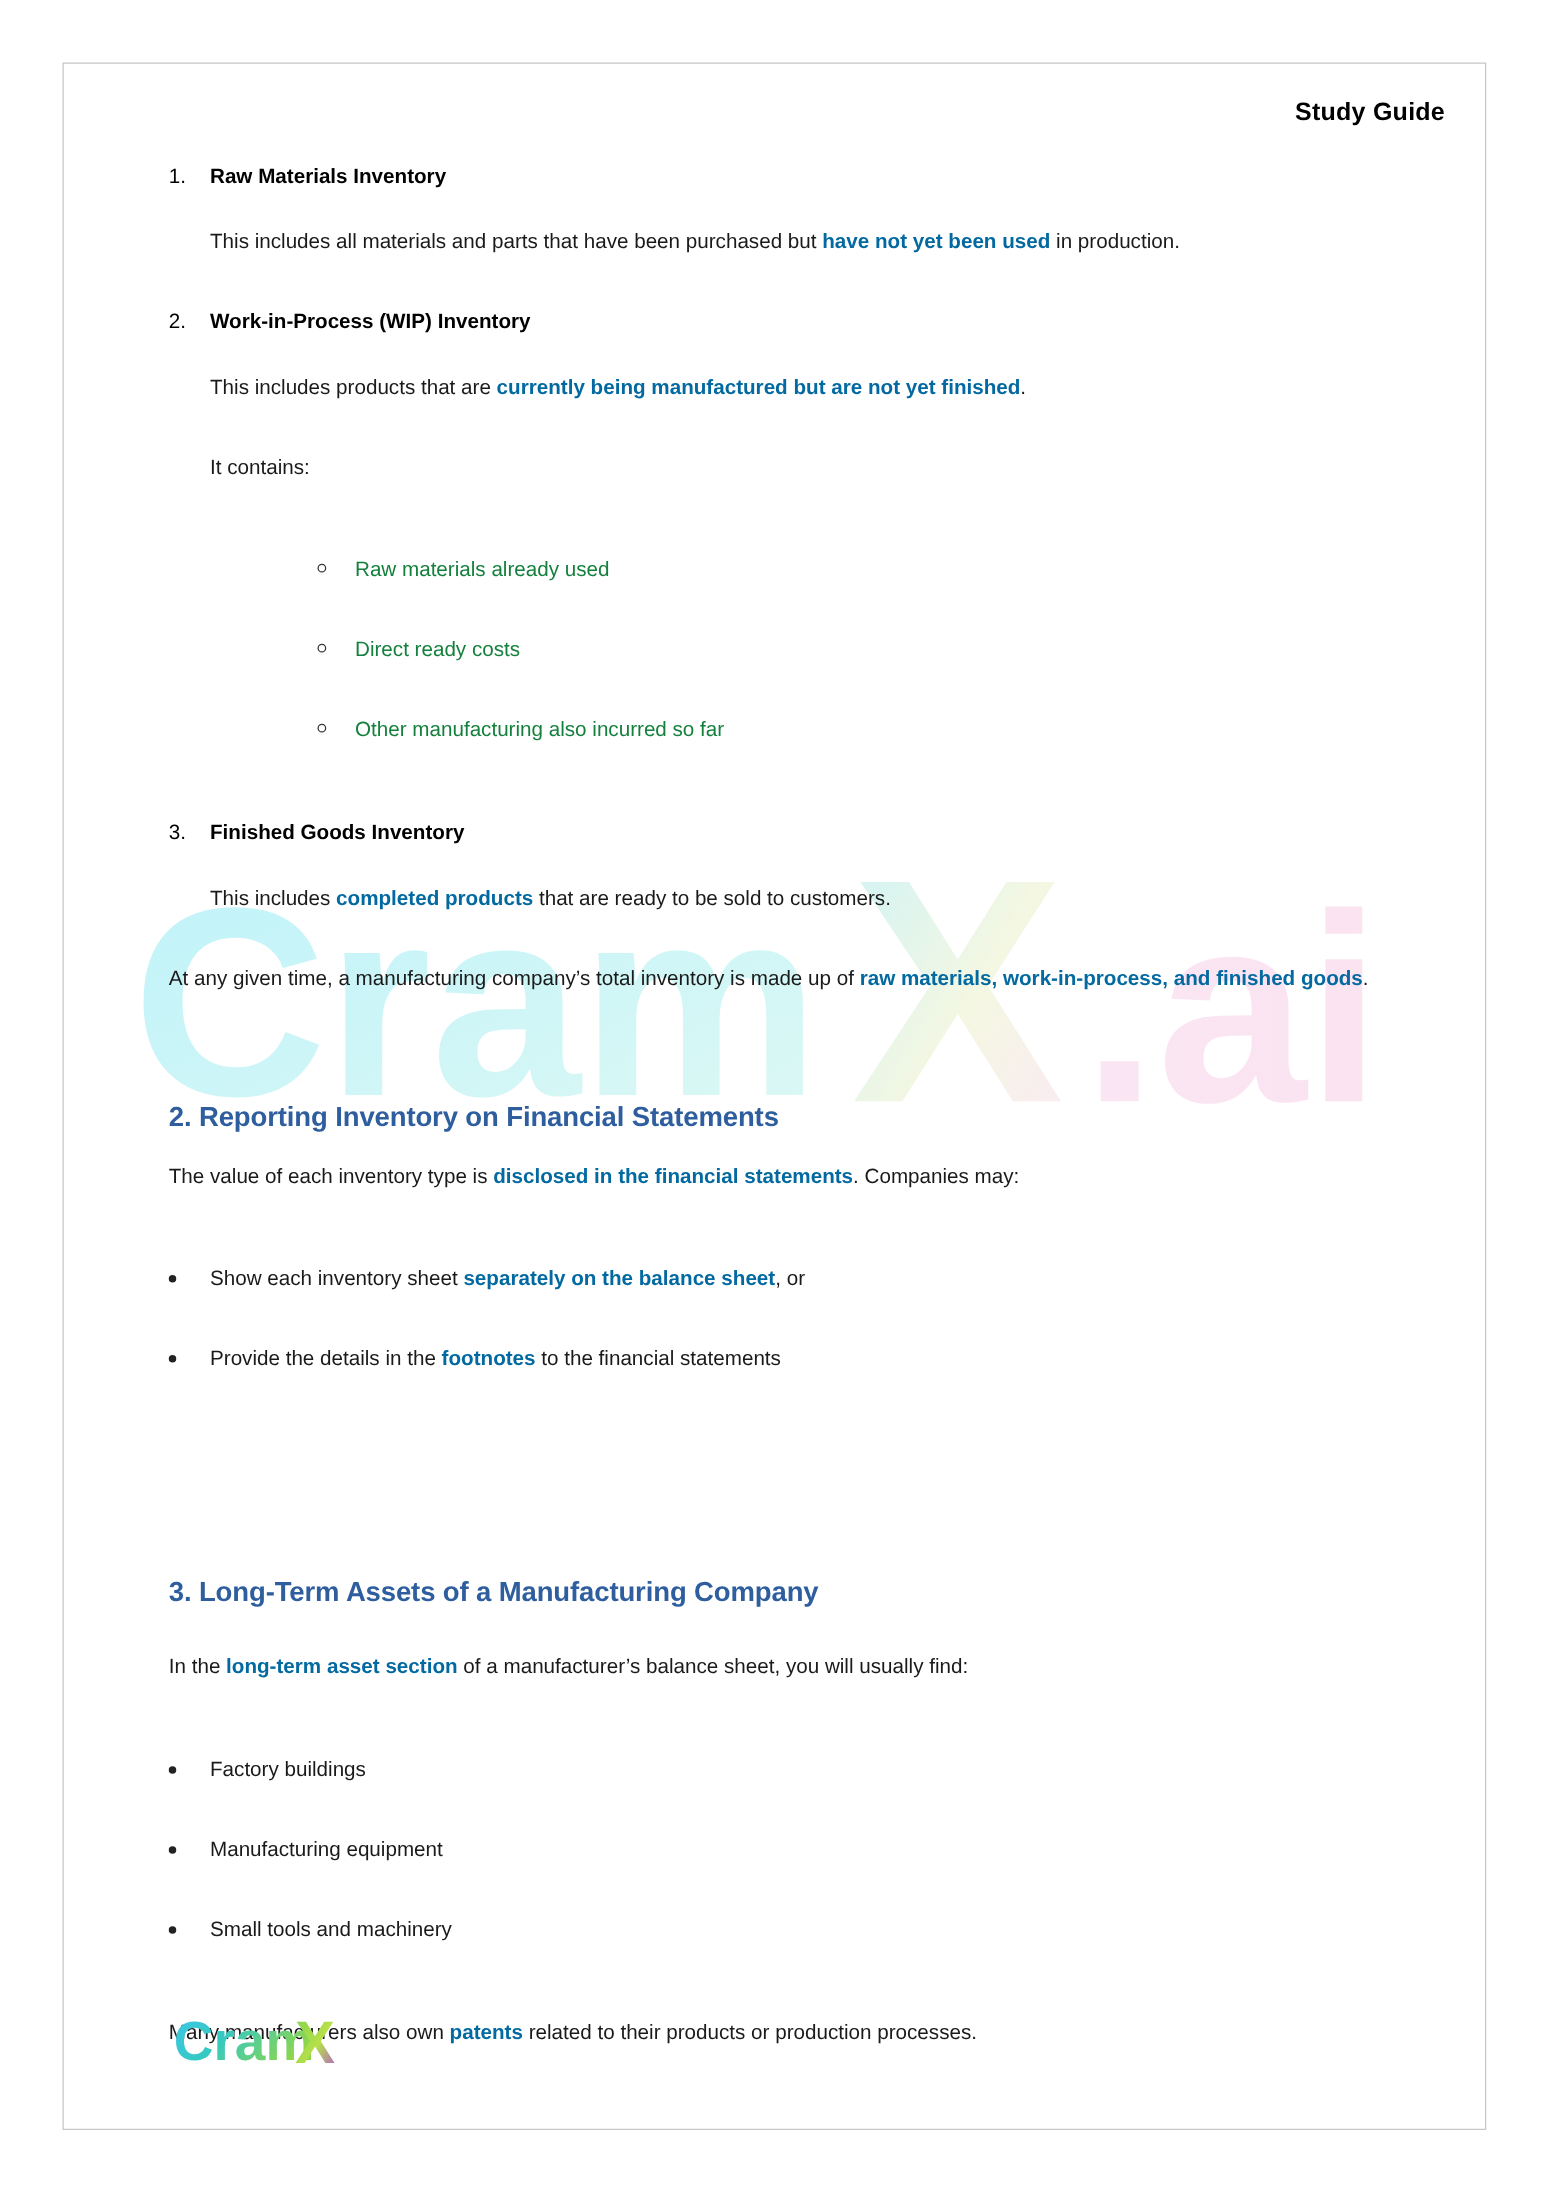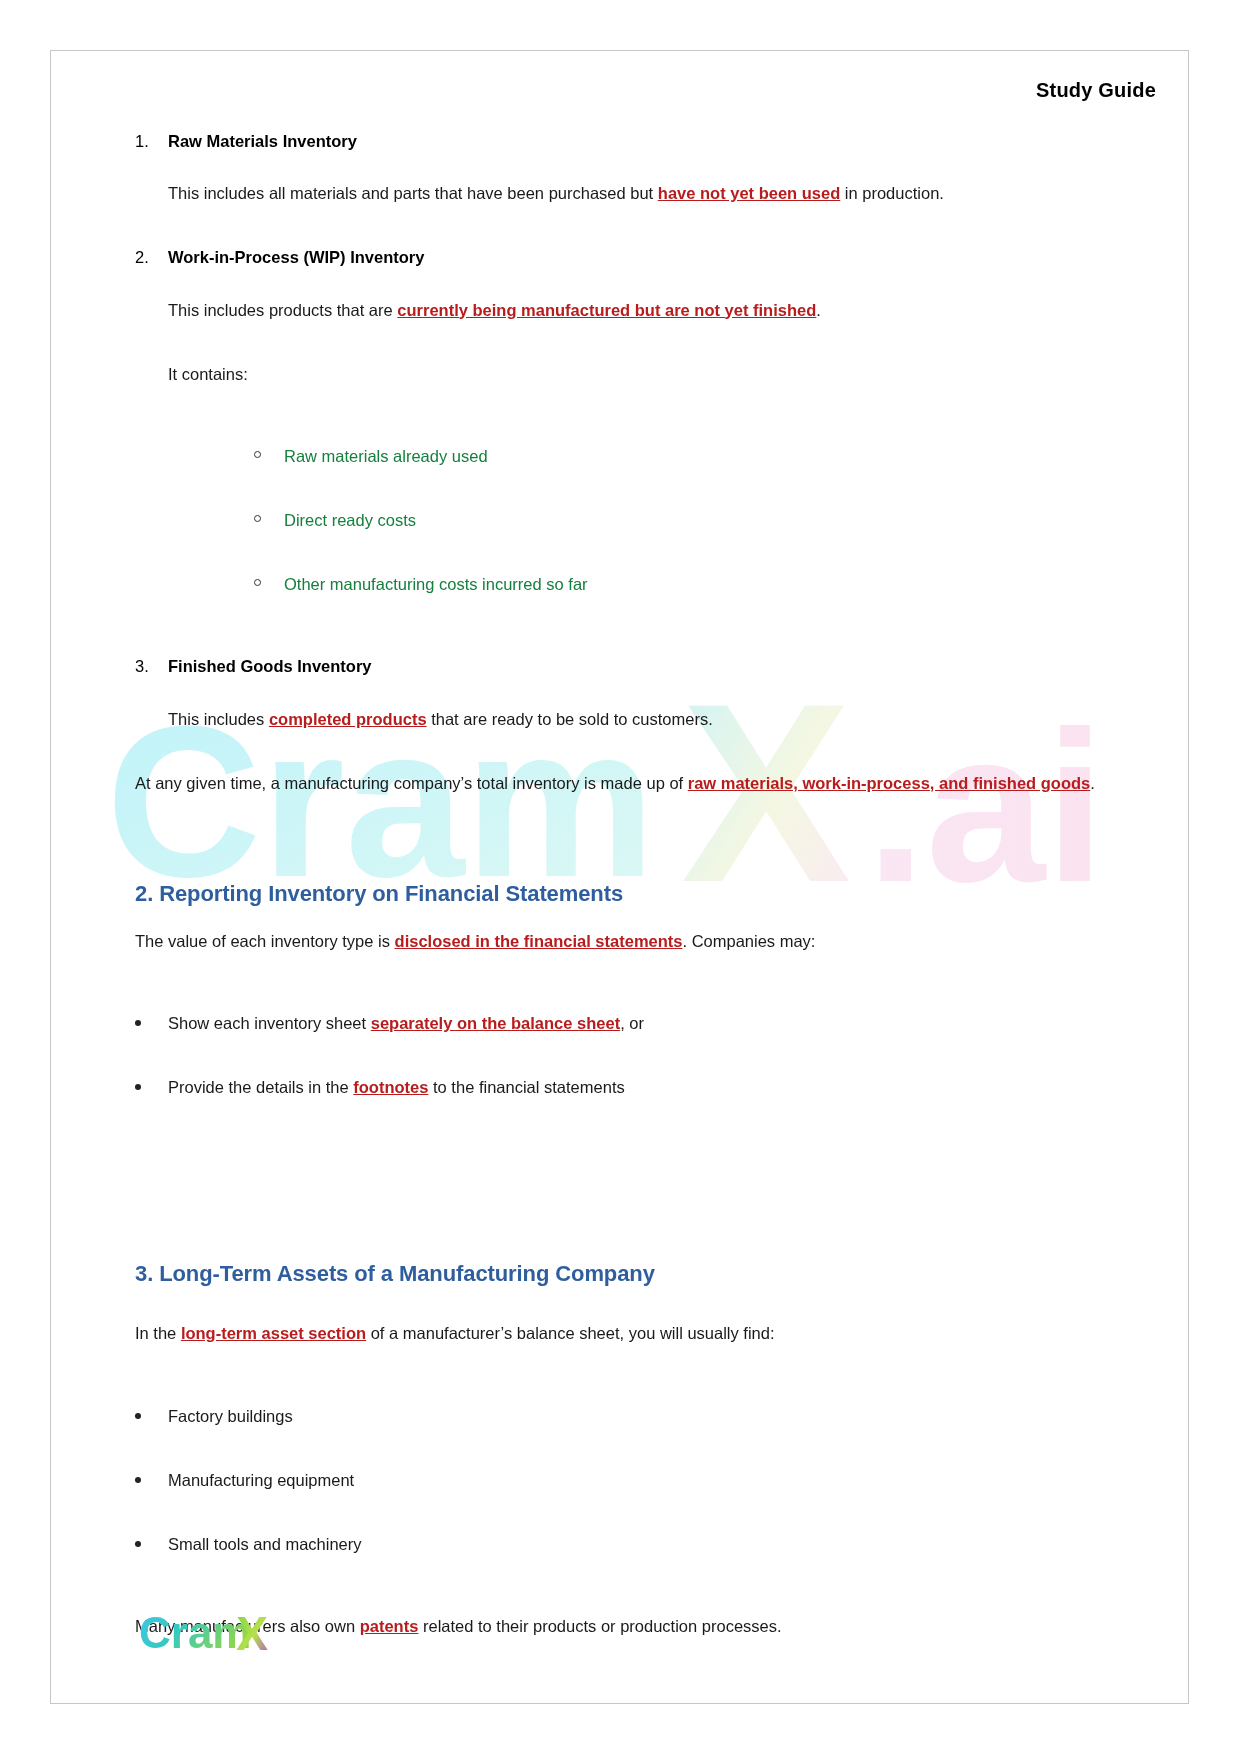--- a/index.html
+++ b/index.html
@@ -142,21 +142,21 @@
     padding-left: 84px;
     margin: 0 0 18px 0;
     letter-spacing: -0.1px;
   }
 
   .sp-lg { height: 46px; }
   .sp-md { height: 30px; }
   .sp-xl { height: 62px; }
   .sp-xs { height: 12px; }
 
-  b, strong { font-weight: bold; color: #b91c1c; text-decoration: underline; }
+  b, strong { font-weight: bold; color: #0369a1; }
 
   
   .footer-logo {
     position: absolute;
     left: 88px;
     bottom: 42px;
     z-index: 3;
   }
   .footer-logo svg { display: block; }
 </style>
@@ -224,21 +224,21 @@
         <li>
           <span class="hollow-bullet"></span>
           <span>Raw materials already used</span>
         </li>
         <li>
           <span class="hollow-bullet"></span>
           <span>Direct ready costs</span>
         </li>
         <li>
           <span class="hollow-bullet"></span>
-          <span>Other manufacturing costs incurred so far</span>
+          <span>Other manufacturing also incurred so far</span>
         </li>
       </ul>
 
       <div class="sp-md"></div>
 
       <p class="num-item">
         <span class="num">3.</span>
         <span>Finished Goods Inventory</span>
       </p>
 

